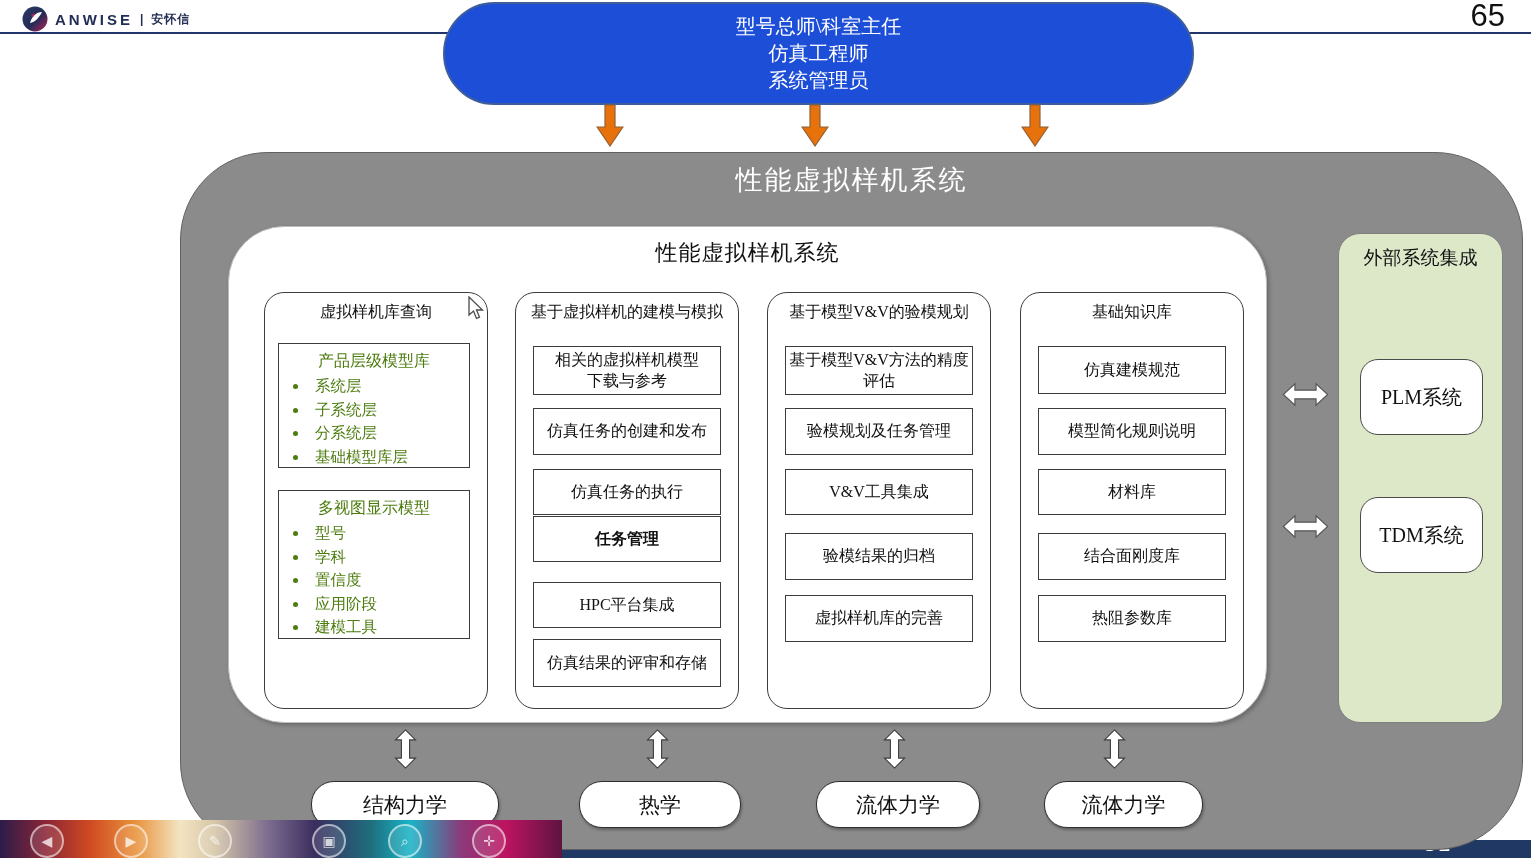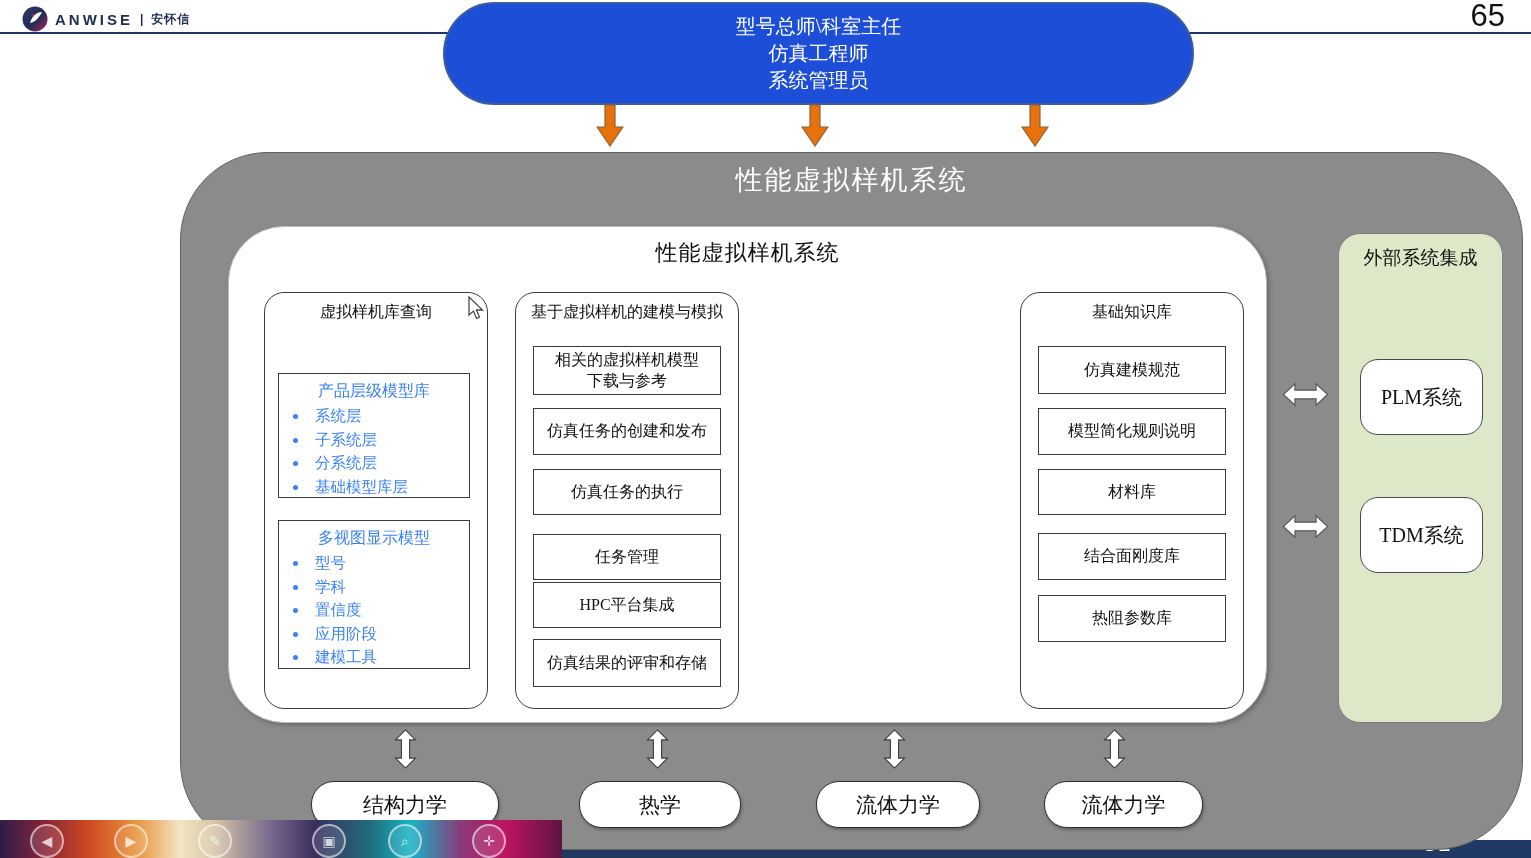--- a/index.html
+++ b/index.html
@@ -33,21 +33,21 @@
   
   .white-panel{left:47px;top:73px;width:1037px;height:495px;background:#ffffff;
                border:1px solid #bdbdbd;border-radius:56px;box-shadow:2px 2px 4px rgba(0,0,0,0.25);}
   .white-title{left:0;top:11px;width:100%;text-align:center;font-size:22px;color:#111;letter-spacing:1px;}
 
   .fcol{top:65px;width:222px;height:415px;background:#ffffff;border:1.5px solid #3c3c3c;border-radius:20px;}
   .fcol-title{left:0;top:9px;width:100%;text-align:center;font-size:16px;color:#111;}
   .fbox{left:17px;width:186px;border:1px solid #3c3c3c;background:#fff;display:flex;
         align-items:center;justify-content:center;text-align:center;font-size:16px;color:#111;
         line-height:1.3;white-space:pre-line;}
-  .gbox{left:13px;width:190px;border:1px solid #3c3c3c;background:#fff;font-size:15.5px;color:#3b82f6;margin-top:30px;}
+  .gbox{left:13px;width:190px;border:1px solid #3c3c3c;background:#fff;font-size:15.5px;color:#4d7c0f;}
   .gbox .ghead{text-align:center;margin-top:7px;font-size:16px;}
   .gbox ul{margin:2px 0 0 0;padding-left:30px;}
   .gbox li{line-height:23.5px;list-style-type:disc;padding-left:6px;}
 
   
   .green-panel{left:1157px;top:80px;width:163px;height:488px;background:#dde8c8;
                border:1px solid #7f7f7f;border-radius:22px;}
   .green-title{left:0;top:11px;width:100%;text-align:center;font-size:19px;color:#111;}
   .ext-box{left:21px;width:121px;height:74px;background:#ffffff;border:1.5px solid #4a4a4a;
            border-radius:18px;display:flex;align-items:center;justify-content:center;
@@ -150,25 +150,34 @@
           </ul>
         </div>
       </div>
 
       <div class="abs fcol" style="left:286px;">
         <div class="abs fcol-title">基于虚拟样机的建模与模拟</div>
         <div class="abs fbox" style="top:53px;height:47px;">相关的虚拟样机模型
 下载与参考</div>
         <div class="abs fbox" style="top:115px;height:45px;">仿真任务的创建和发布</div>
         <div class="abs fbox" style="top:176px;height:44px;">仿真任务的执行</div>
-        <div class="abs fbox" style="top:241px;height:44px;">任务管理</div>
+        <div class="abs fbox" style="top:223px;height:44px;font-weight:bold;">任务管理</div>
         <div class="abs fbox" style="top:289px;height:44px;">HPC平台集成</div>
         <div class="abs fbox" style="top:346px;height:46px;">仿真结果的评审和存储</div>
       </div>
 
+      <div class="abs fcol" style="left:538px;">
+        <div class="abs fcol-title">基于模型V&amp;V的验模规划</div>
+        <div class="abs fbox" style="top:53px;height:47px;">基于模型V&amp;V方法的精度
+评估</div>
+        <div class="abs fbox" style="top:115px;height:45px;">验模规划及任务管理</div>
+        <div class="abs fbox" style="top:176px;height:44px;">V&amp;V工具集成</div>
+        <div class="abs fbox" style="top:240px;height:45px;">验模结果的归档</div>
+        <div class="abs fbox" style="top:302px;height:45px;">虚拟样机库的完善</div>
+      </div>
 
       <div class="abs fcol" style="left:791px;">
         <div class="abs fcol-title">基础知识库</div>
         <div class="abs fbox" style="top:53px;height:46px;">仿真建模规范</div>
         <div class="abs fbox" style="top:115px;height:45px;">模型简化规则说明</div>
         <div class="abs fbox" style="top:176px;height:44px;font-family:Liberation Serif, serif;">材料库</div>
         <div class="abs fbox" style="top:240px;height:45px;">结合面刚度库</div>
         <div class="abs fbox" style="top:302px;height:45px;">热阻参数库</div>
       </div>
     </div>

